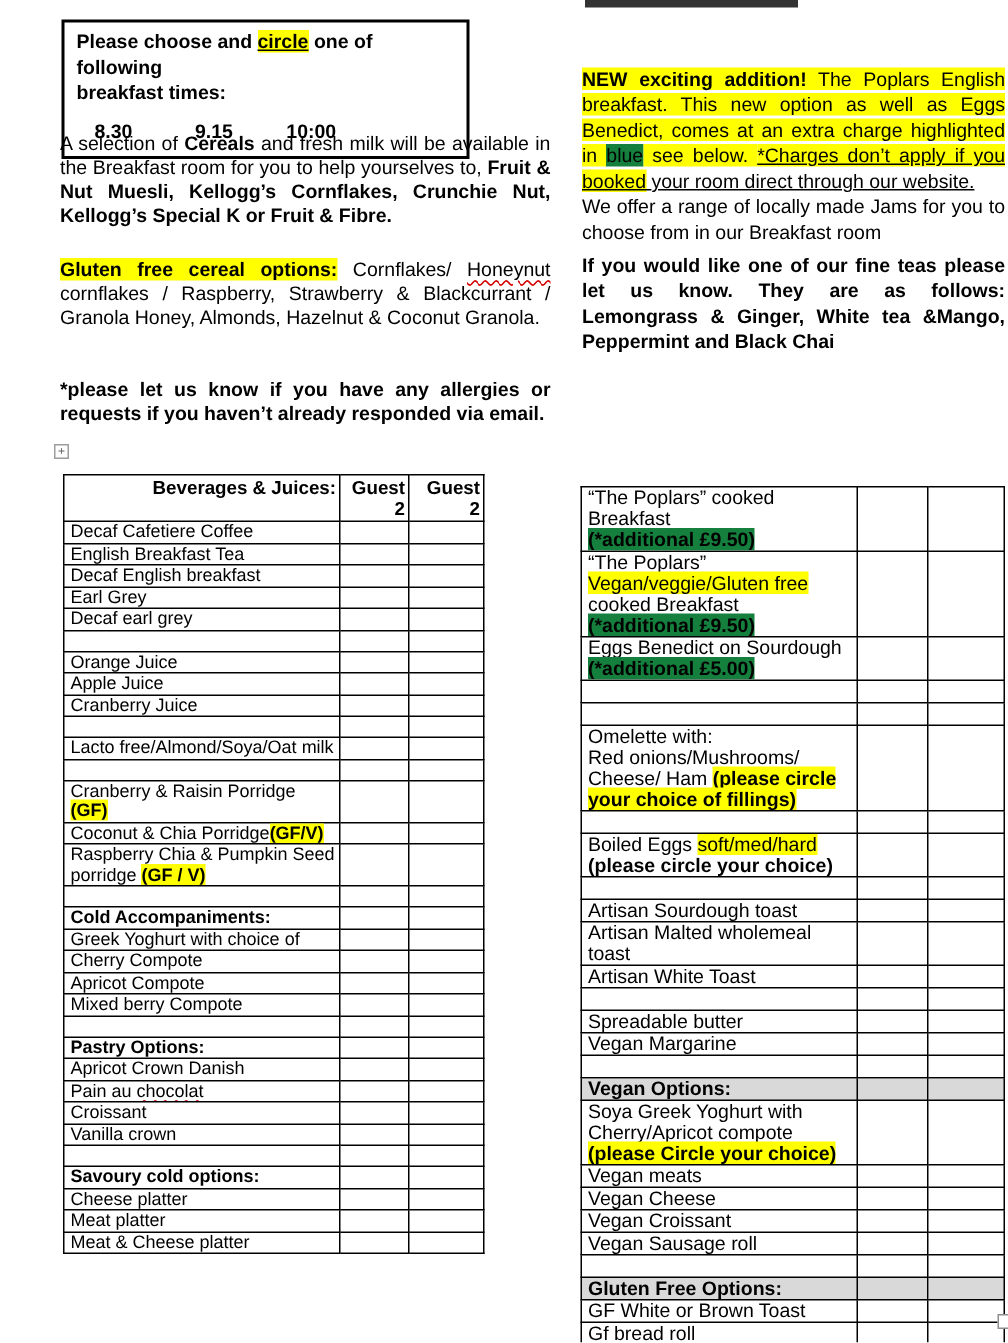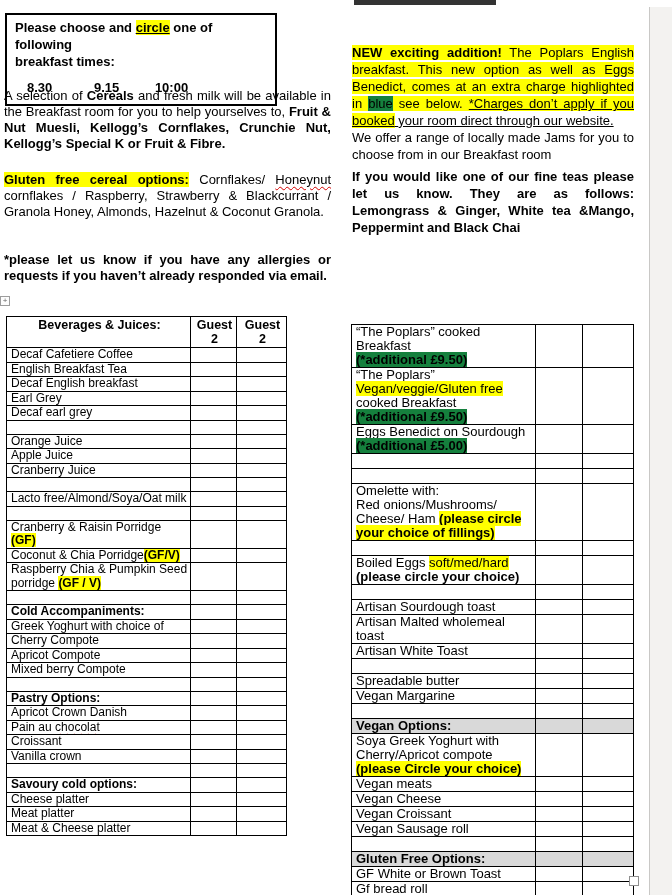--- a/index.html
+++ b/index.html
@@ -2,21 +2,21 @@
 <html><head>
 <meta charset="utf-8">
 <style>
   * { margin:0; padding:0; box-sizing:border-box; }
   html,body { background:#ffffff; }
   #doc {
     position:relative; width:672px; height:895px; overflow:hidden;
     background:#ffffff; color:#000;
     font-family:"Liberation Sans", sans-serif;
   }
-  .abs { position:absolute; }
+  .abs { position:absolute;margin-left:36px; }
 
   
   .b { font-weight:bold; }
   .u { text-decoration:underline; }
   .hl-y { background:#ffff00; }
   .hl-c { background:#15803d; }
   .sq { text-decoration:underline; text-decoration-style:wavy;
         text-decoration-color:#d40000; text-decoration-thickness:1px;
         text-underline-offset:2px; }
 
@@ -38,21 +38,21 @@
 
   table { border-collapse:collapse; table-layout:fixed; }
   td { border:1px solid #000; vertical-align:top; overflow:hidden; }
 
   #left-table { left:6px; top:316px; width:280px; font-size:12px; line-height:13.5px; }
   #left-table td { height:14px; padding:0 2px 0 4px; }
   #left-table .c-label { width:184px; }
   #left-table .c-g1 { width:46px; }
   #left-table .c-g2 { width:50px; }
   #left-table th {
-    border:1px solid #000; text-align:center; vertical-align:top;
+    border:1px solid #000; text-align:right; vertical-align:top;
     font-size:12.5px; line-height:14px; padding:1px 2px 1px 4px; font-weight:bold;
   }
 
   #right-table { left:351px; top:324px; width:282px; font-size:13px; line-height:14px; }
   #right-table td { height:15px; padding:0 2px 0 4px; }
   #right-table .c-label { width:184px; }
   #right-table .c-g1 { width:47px; }
   #right-table .c-g2 { width:51px; }
   tr.shade td { background:#d9d9d9; }
 

